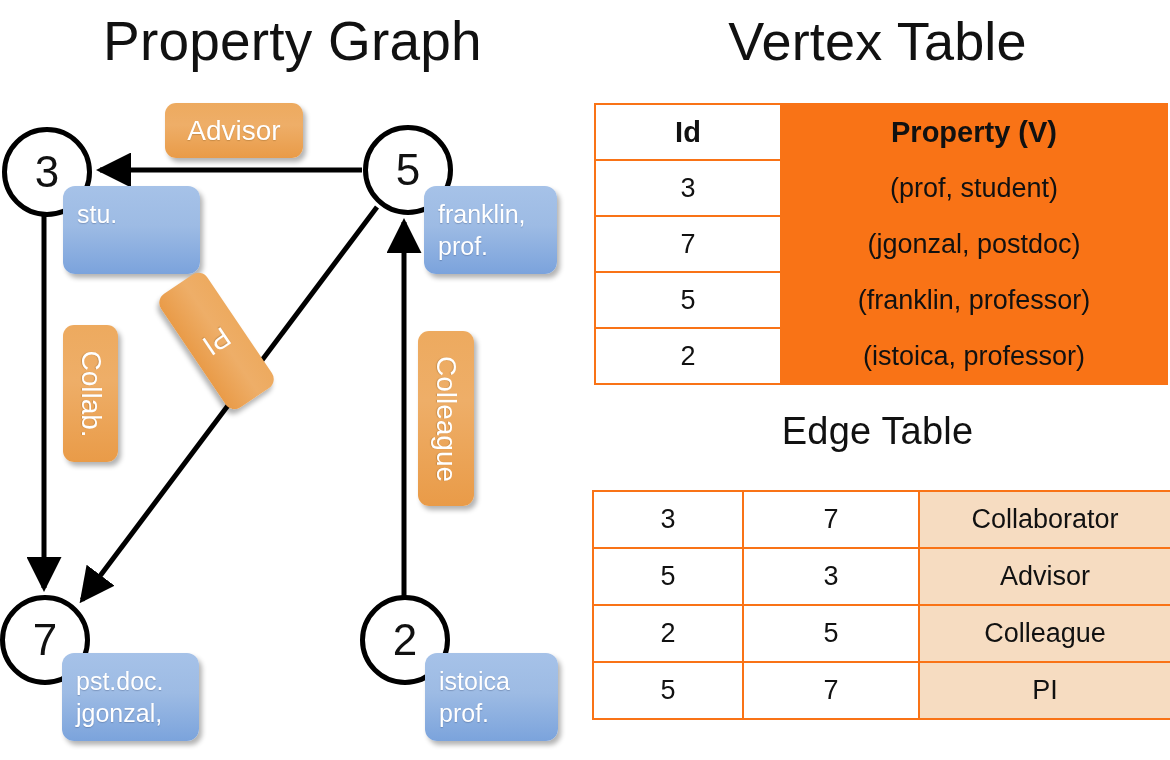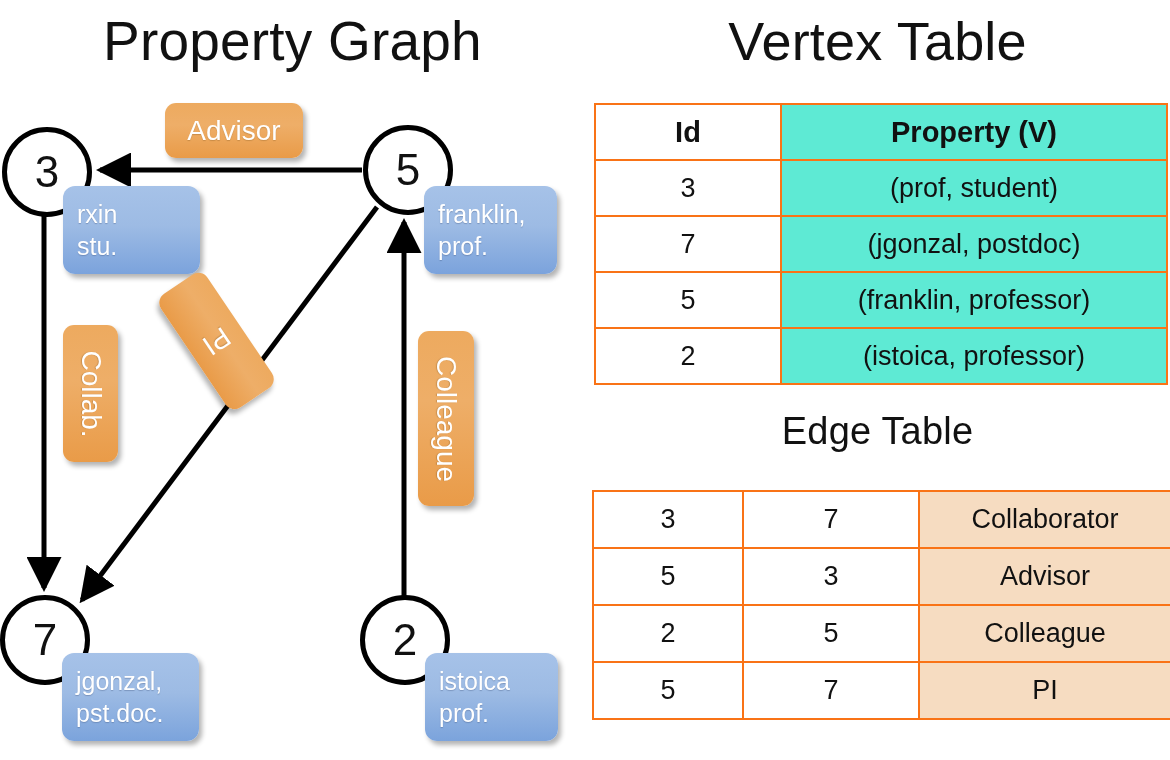--- a/index.html
+++ b/index.html
@@ -100,21 +100,21 @@
     font-weight:400;
     color:#111;
     padding:1px;
   }
   .tbl .hdr{font-weight:700;}
 
   #vertex-table{left:594px;top:103px;width:572px;}
   #vertex-table col.c-id{width:186px;}
   #vertex-table col.c-prop{width:386px;}
   #vertex-table td{height:52px;font-size:27px;}
-  #vertex-table .prop-cell{background:#5eead4;}
+  #vertex-table .prop-cell{background:#f97316;}
   #vertex-table .hdr{font-size:29px;}
 
   #edge-table{left:592px;top:490px;width:578px;}
   #edge-table col.c-src{width:150px;}
   #edge-table col.c-dst{width:176px;}
   #edge-table col.c-pe{width:252px;}
   #edge-table td{height:53px;font-size:27px;}
   #edge-table .prop-cell{background:#f6dcc1;}
   #edge-table .hdr{font-size:29px;}
 </style>
@@ -152,30 +152,29 @@
     <span>5</span>
   </div>
   <div class="vertex" id="vertex-7">
     <span>7</span>
   </div>
   <div class="vertex" id="vertex-2">
     <span>2</span>
   </div>
 
   <div class="prop-box" id="prop-rxin">
-    <div>rxin</div>
     <div>stu.</div>
   </div>
   <div class="prop-box" id="prop-franklin">
     <div>franklin,</div>
     <div>prof.</div>
   </div>
   <div class="prop-box" id="prop-jgonzal">
+    <div>pst.doc.</div>
     <div>jgonzal,</div>
-    <div>pst.doc.</div>
   </div>
   <div class="prop-box" id="prop-istoica">
     <div>istoica</div>
     <div>prof.</div>
   </div>
 
   <div class="edge-label" id="edge-label-advisor">
     <span>Advisor</span>
   </div>
 

